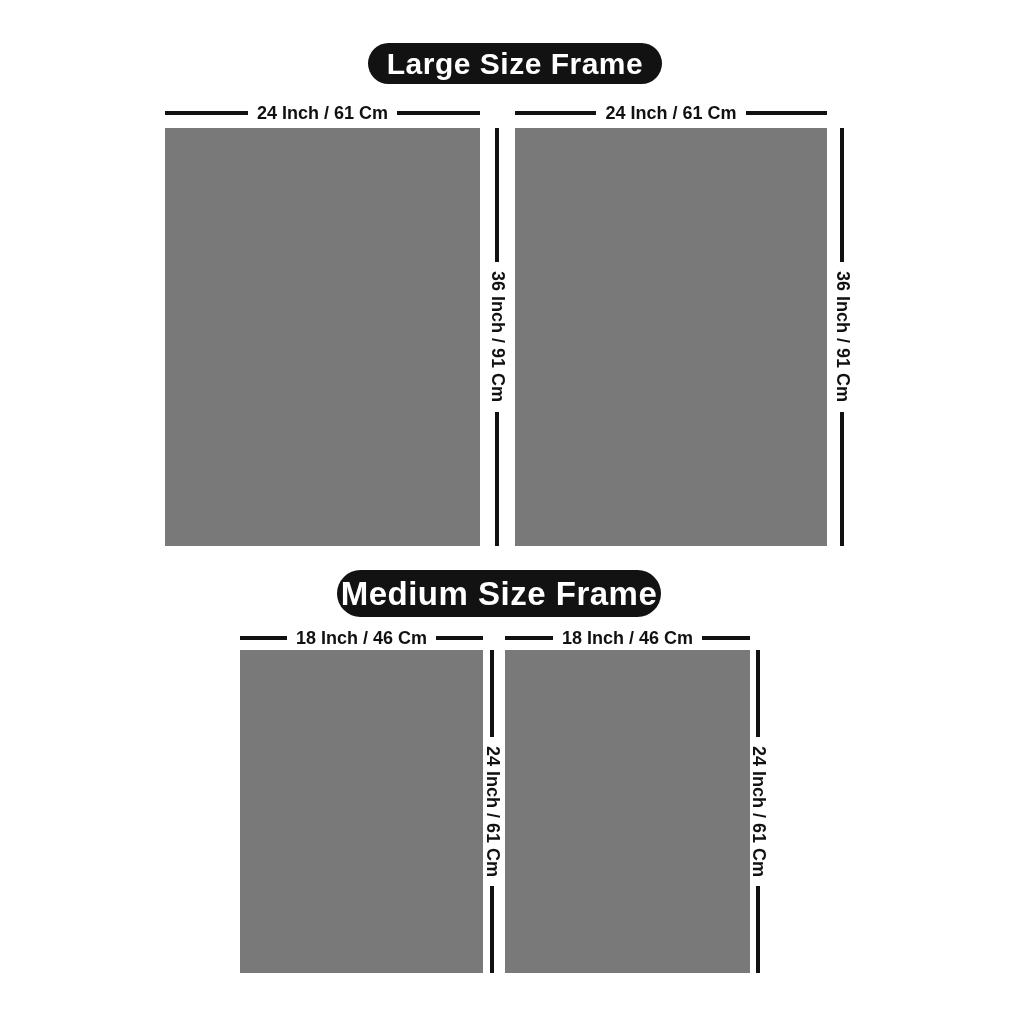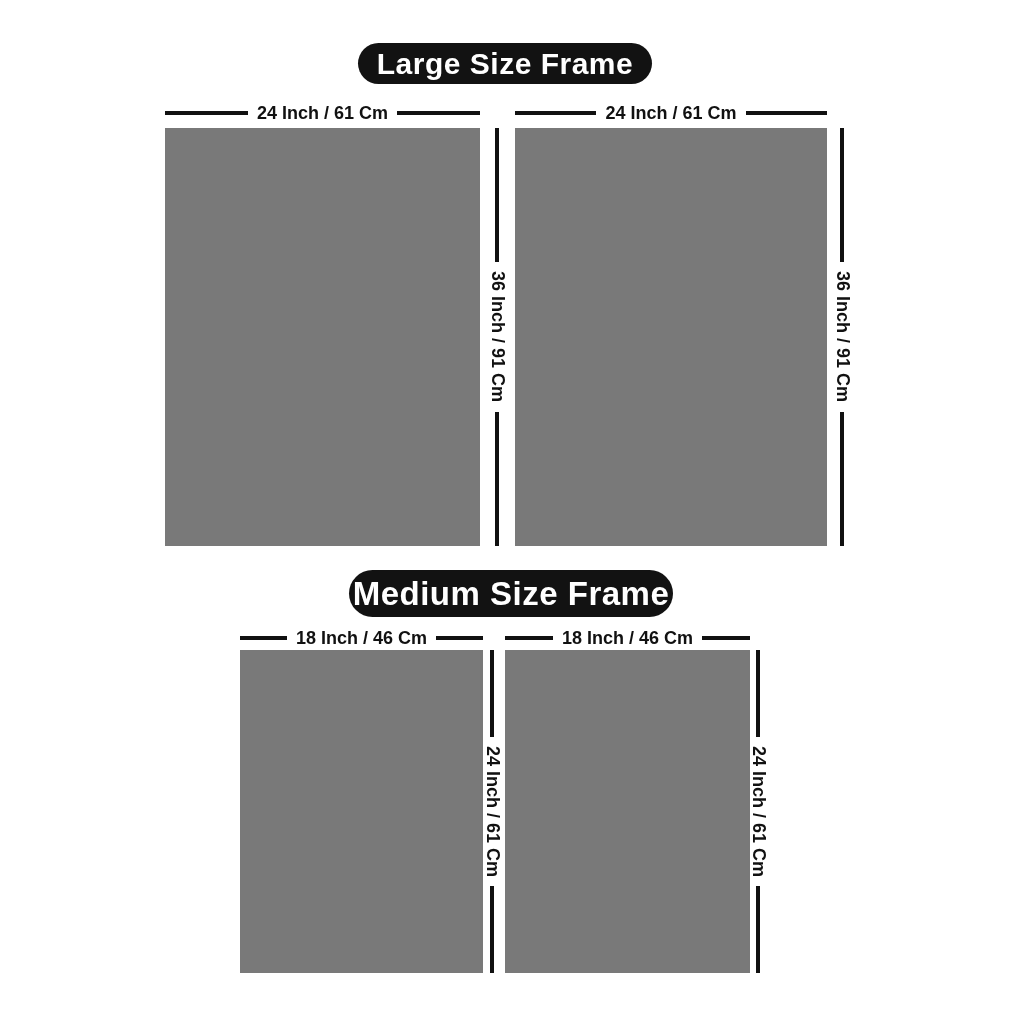--- a/index.html
+++ b/index.html
@@ -29,22 +29,22 @@
     display: flex;
     align-items: center;
     justify-content: center;
     background: var(--pill-background);
     color: var(--pill-text);
     font-weight: bold;
     border-radius: 999px;
     white-space: nowrap;
     letter-spacing: 0.5px;
   }
-  .pill-large  { left: 358px; top: 43px;  width: 294px; height: 41px; font-size: 30px; }
-  .pill-medium { left: 337px; top: 570px; width: 324px; height: 47px; font-size: 33px; margin-left: 12px; }
+  .pill-large  { left: 368px; top: 43px;  width: 294px; height: 41px; font-size: 30px; }
+  .pill-medium { left: 337px; top: 570px; width: 324px; height: 47px; font-size: 33px; }
 
   
   .hdim {
     display: flex;
     align-items: center;
     gap: 9px;
     height: 24px;
     color: var(--dimension-text);
     font-weight: bold;
     font-size: 18px;

